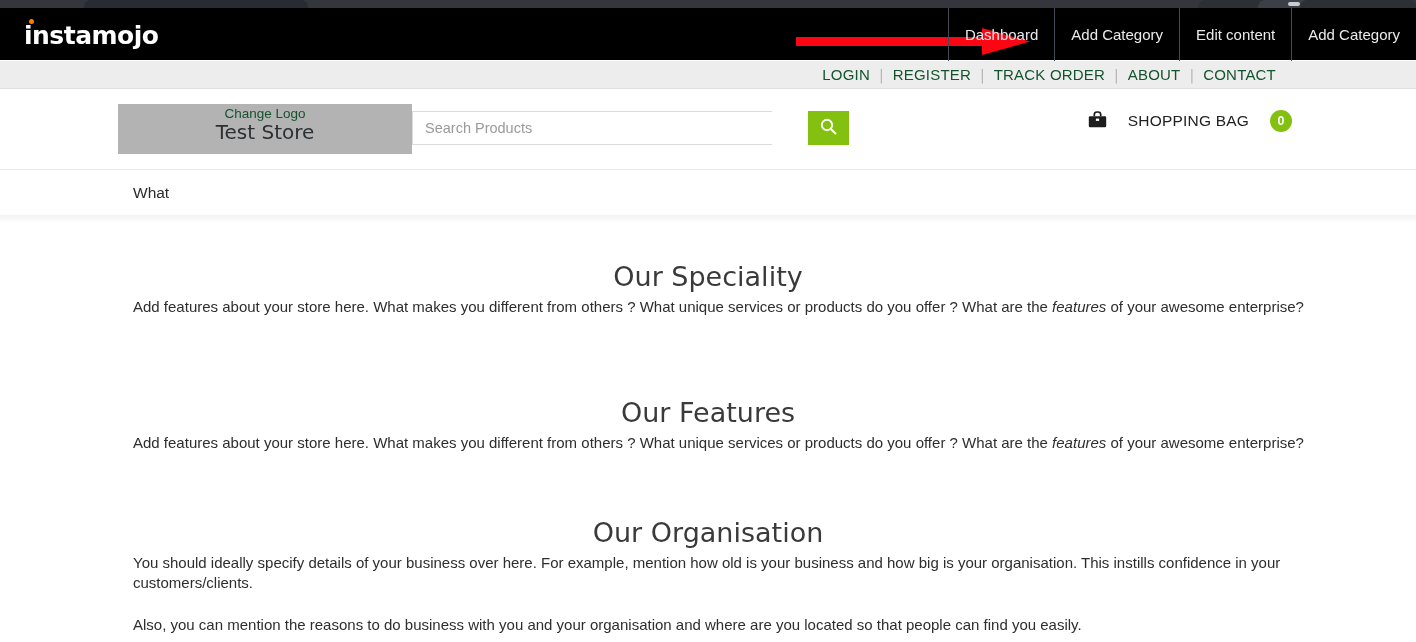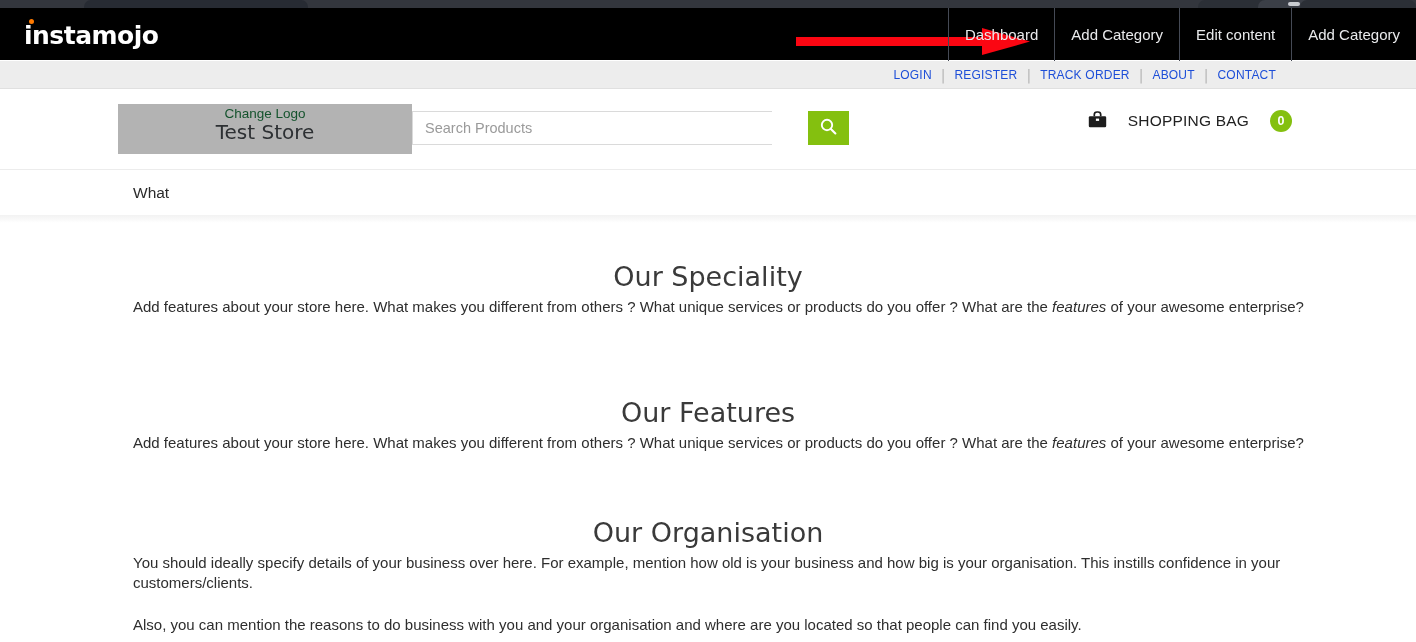--- a/index.html
+++ b/index.html
@@ -89,22 +89,22 @@
     position: absolute; top: 61px; left: 0;
     width: 1416px; height: 28px;
     background: #ededed;
     border-bottom: 1px solid #e0e0e0;
     display: flex;
     align-items: center;
     justify-content: flex-end;
     padding-right: 140px;
   }
   .util-bar a {
-    color: #1d4ed8;
-    font-size: 12px;
+    color: #14532d;
+    font-size: 15px;
     font-family: "Liberation Sans", sans-serif;
     text-decoration: none;
     letter-spacing: 0.2px;
     cursor: pointer;
   }
   .util-sep { color: #b5b5b5; margin: 0 9px; font-size: 14px; }
 
   
   .store-header {
     position: absolute; top: 90px; left: 0;

